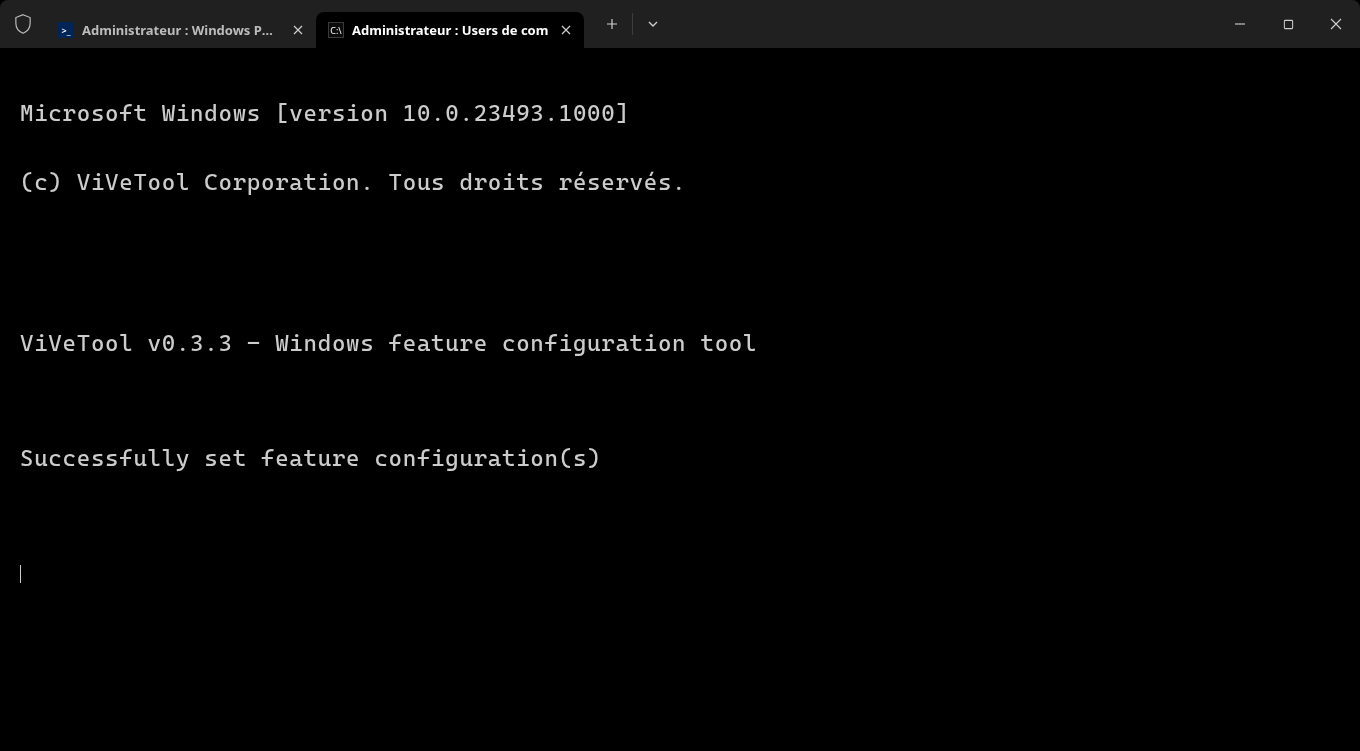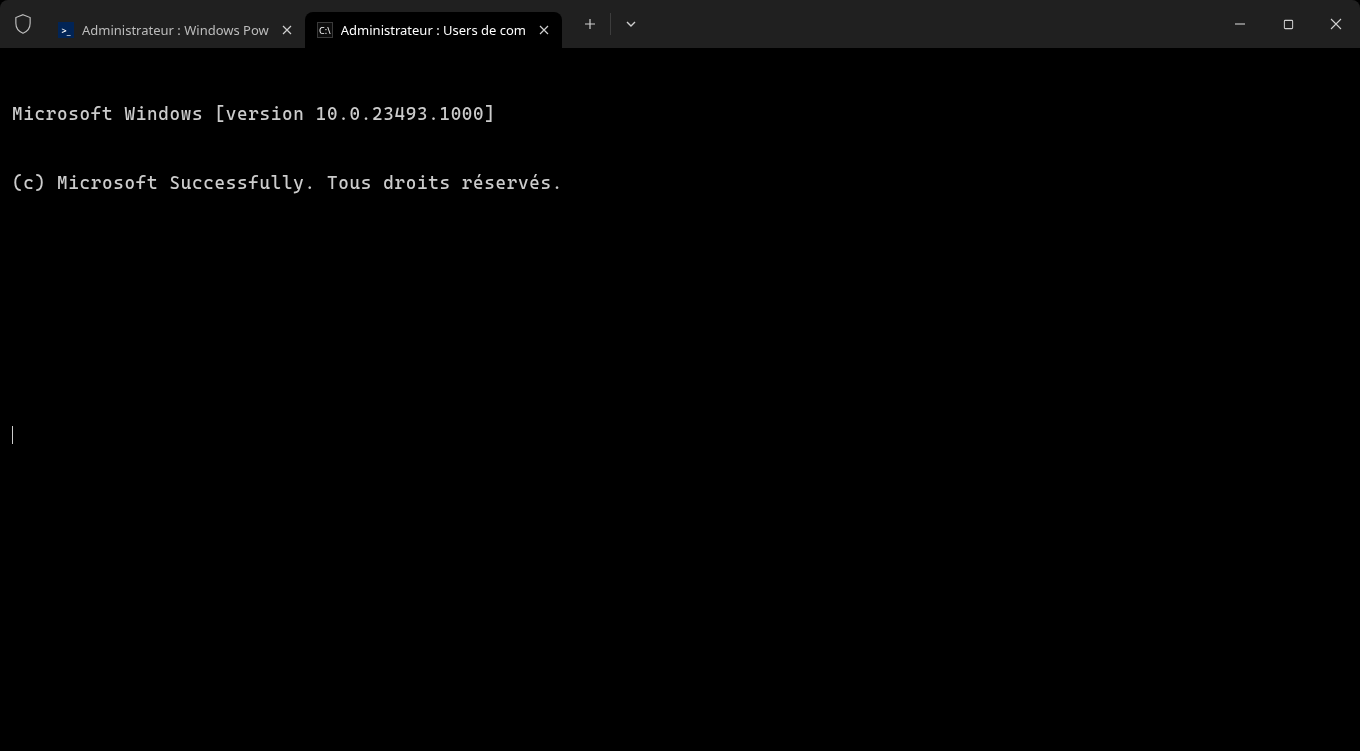--- a/index.html
+++ b/index.html
@@ -83,20 +83,21 @@
   }
   .tab-icon.ps { background: #012456; color: #fff; font-size: 9px; font-weight: 600; }
   .tab-icon.cmd { background: #0c0c0c; border:1px solid #3a3a3a; color:#fff; font-size: 9px; }
   .tab-icon span { transform: translateY(-0.5px); }
 
   .tab-label {
     flex: 1;
     white-space: nowrap;
     overflow: hidden;
     text-overflow: ellipsis;
+    font-weight: bold;
   }
 
   .tab-close {
     width: 20px; height: 20px;
     display: inline-flex; align-items: center; justify-content: center;
     border-radius: 4px;
     color: #cfcfcf;
     flex-shrink: 0;
   }
 
@@ -128,26 +129,27 @@
     display: inline-flex; align-items: center; justify-content: center;
     color: #cfcfcf;
   }
 
   
   .terminal {
     flex: 1;
     background: #000000;
     padding: 8px 12px;
     font-family: Consolas, "Cascadia Mono", "Courier New", monospace;
-    font-size: 18px;
+    font-size: 23px;
     line-height: 23px;
     letter-spacing: 0.7px;
     color: #cccccc;
     white-space: pre;
     overflow: hidden;
+    margin-left: 8px;
   }
   .terminal .line { display:block; }
   .cursor {
     display:inline-block;
     width: 1px;
     height: 18px;
     background: #cccccc;
     vertical-align: -2px;
     margin-left: 0;
     animation: none;
@@ -225,21 +227,23 @@
       <div class="win-btn close">
         <svg width="12" height="12" viewBox="0 0 12 12">
             <path d="M1 1 L11 11 M11 1 L1 11" stroke="currentColor" stroke-width="1.1"></path>
           </svg>
       </div>
     </div>
   </div>
 
   <div class="terminal">
     <span class="line">Microsoft Windows [version 10.0.23493.1000]</span>
-    <span class="line">(c) Microsoft Successfully. Tous droits réservés.</span>
-    <span class="line"></span>
-    <span class="line"></span>
-    <span class="line"></span>
+    <span class="line">(c) ViVeTool Corporation. Tous droits réservés.</span>
+    <span class="line"></span>
+    <span class="line"></span>
+    <span class="line">ViVeTool v0.3.3 - Windows feature configuration tool</span>
+    <span class="line"></span>
+    <span class="line">Successfully set feature configuration(s)</span>
     <span class="line"></span>
     <span class="line"><span class="cursor"></span></span>
   </div>
 
 </div>
 
 </body></html>

